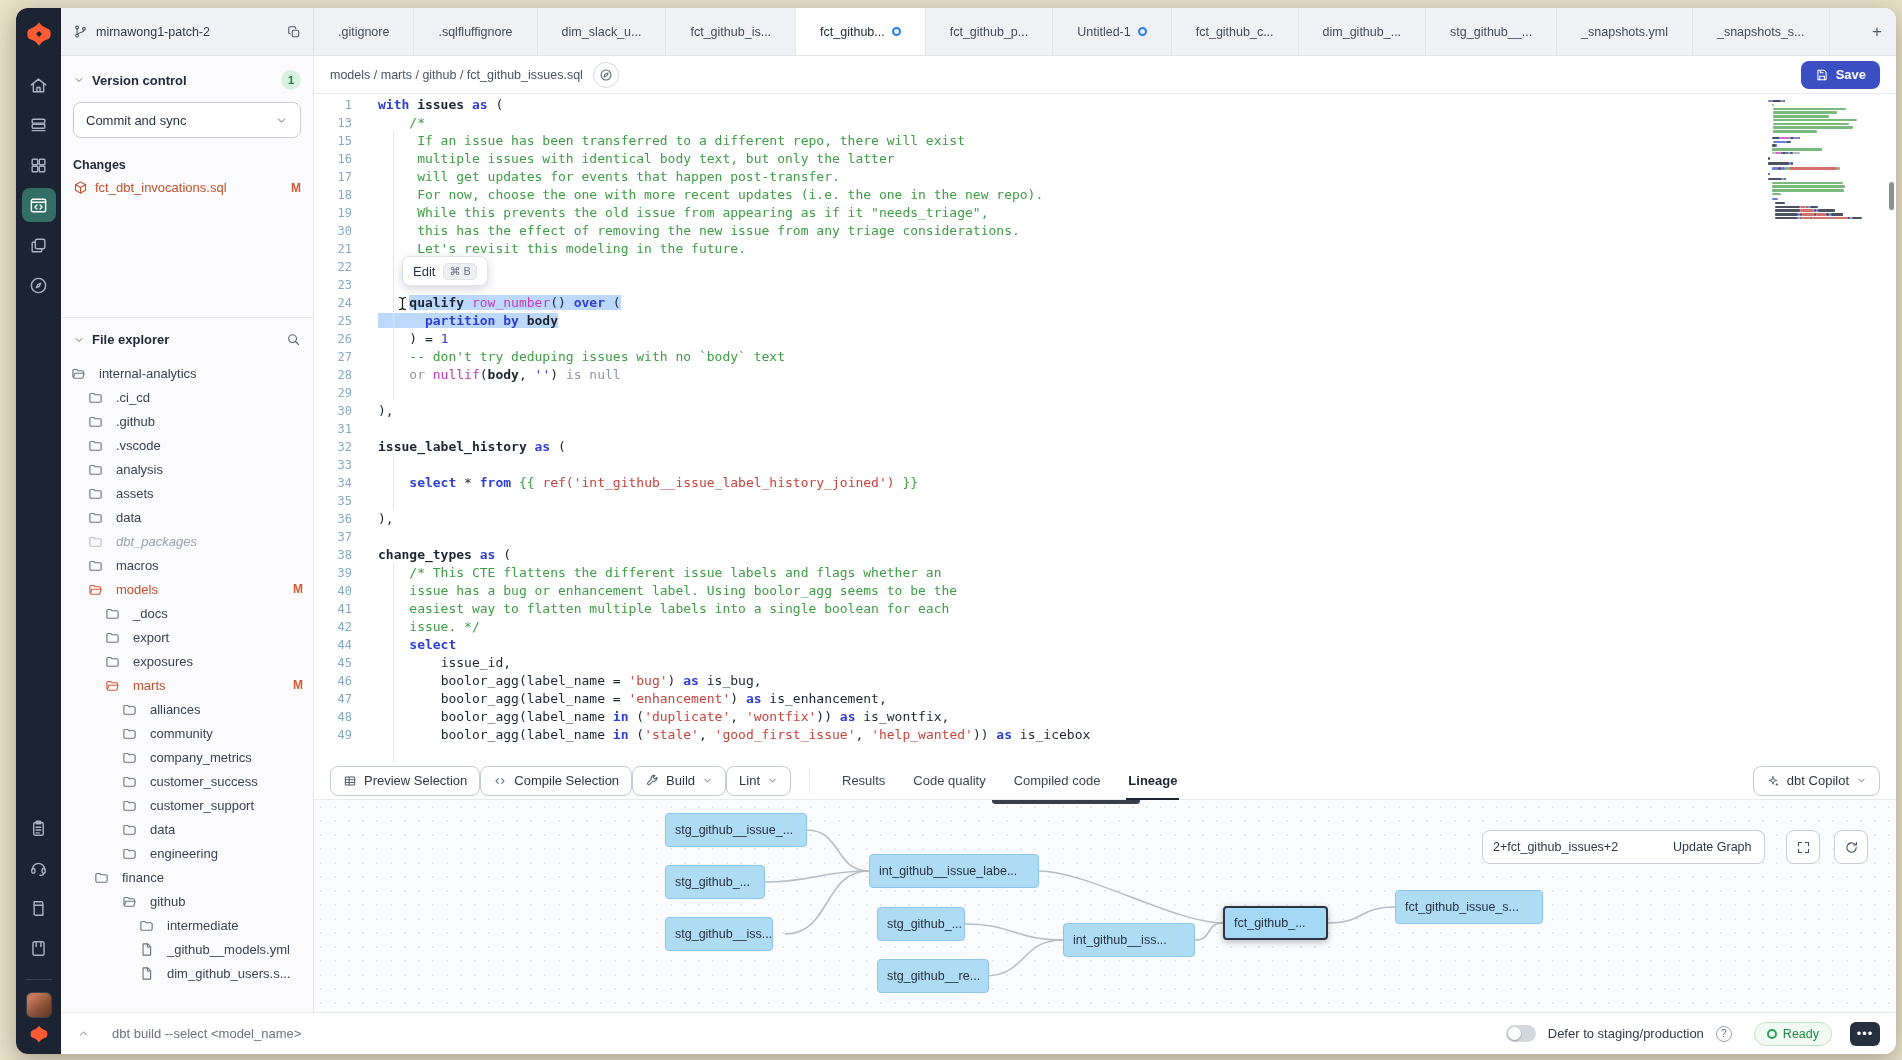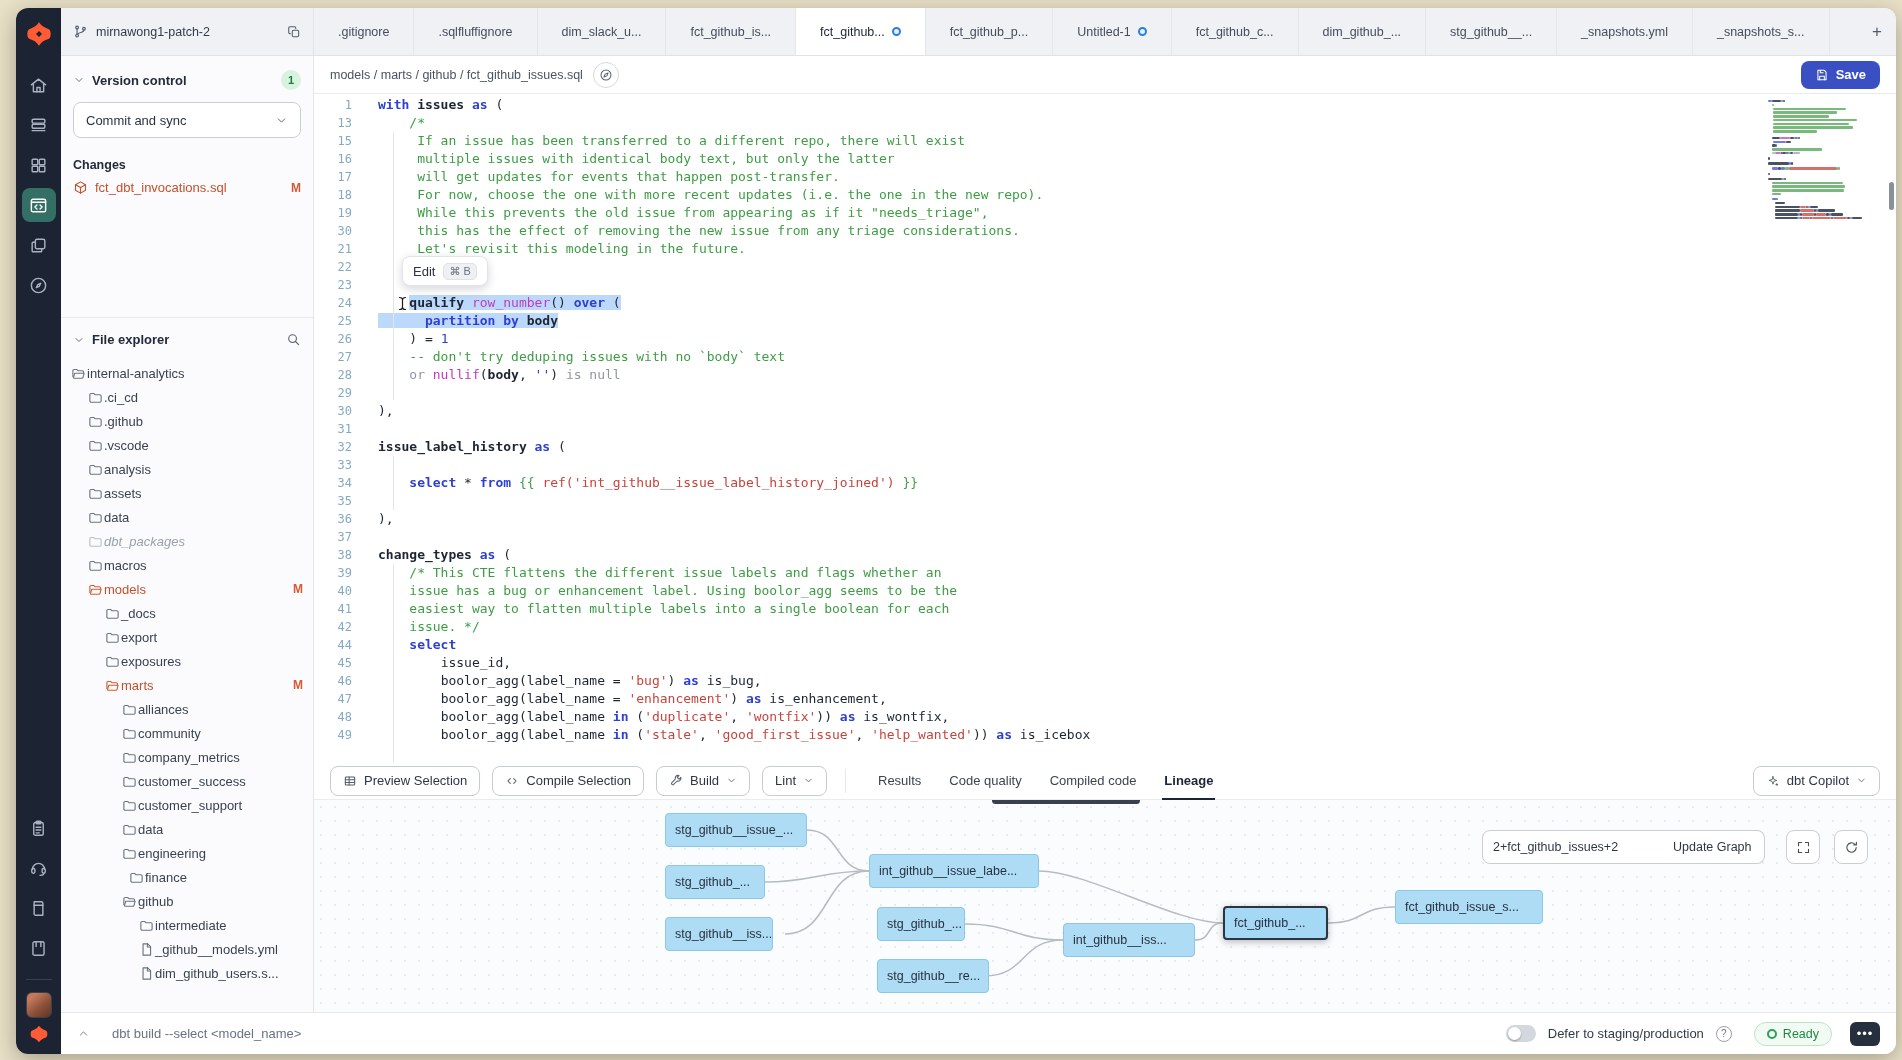--- a/index.html
+++ b/index.html
@@ -52,21 +52,21 @@
   .commit-btn { margin:4px 12px 12px; height:36px; border:1px solid #c9ced6; border-radius:8px;
                 background:#fff; display:flex; align-items:center; padding:0 12px; color:#2a3342; }
   .commit-btn .ic { width:13px; height:13px; margin-left:auto; color:#5b6472; }
   .changes-label { padding:8px 12px 4px; font-weight:bold; font-size:12.5px; color:#232b3a; }
   .change-item { display:flex; align-items:center; gap:7px; padding:4px 12px; color:#c4502b; }
   .change-item .ic { width:15px; height:15px; color:#c4502b; }
   .m-badge { margin-left:auto; color:#d35a33; font-weight:bold; font-size:12px; }
   .panel-divider { height:1px; background:#e8eaee; margin-top:118px; }
   .fe-head .search-ic { margin-left:auto; width:15px; height:15px; color:#5b6472; }
   .tree { padding:6px 0 0; }
-  .tree-row { height:24px; display:flex; align-items:center; gap:1px; padding-right:10px;
+  .tree-row { height:24px; display:flex; align-items:center; gap:13px; padding-right:10px;
               color:#3a4251; white-space:nowrap; position:relative; }
   .tree-row .ic { width:15px; height:15px; color:#6b7480; flex:0 0 15px; }
   .tree-row.modified { color:#c4502b; }
   .tree-row.modified .ic { color:#d35a33; }
   .tree-row.muted { color:#9aa1ab; font-style:italic; }
   .tree-row.muted .ic { color:#b9bfc7; }
   .tree-row .m-badge { position:absolute; right:10px; }
 
   
   .main { position:absolute; left:298px; top:48px; right:0; bottom:42px; background:#fff; }
@@ -547,21 +547,21 @@
           <span>data</span>
         </div>
         <div class="tree-row" style="padding-left: 61px;">
           <span class="ic">
             <svg viewBox="0 0 24 24" fill="none" stroke="currentColor" stroke-width="1.8" stroke-linecap="round" stroke-linejoin="round">
               <path d="M3 7.5a2 2 0 0 1 2-2h4l2 2h8a2 2 0 0 1 2 2v8a2 2 0 0 1-2 2H5a2 2 0 0 1-2-2z"></path>
             </svg>
           </span>
           <span>engineering</span>
         </div>
-        <div class="tree-row" style="padding-left: 68px;">
+        <div class="tree-row" style="padding-left: 33px;">
           <span class="ic">
             <svg viewBox="0 0 24 24" fill="none" stroke="currentColor" stroke-width="1.8" stroke-linecap="round" stroke-linejoin="round">
               <path d="M3 7.5a2 2 0 0 1 2-2h4l2 2h8a2 2 0 0 1 2 2v8a2 2 0 0 1-2 2H5a2 2 0 0 1-2-2z"></path>
             </svg>
           </span>
           <span>finance</span>
         </div>
         <div class="tree-row" style="padding-left: 61px;">
           <span class="ic">
             <svg viewBox="0 0 24 24" fill="none" stroke="currentColor" stroke-width="1.8" stroke-linecap="round" stroke-linejoin="round">
@@ -928,21 +928,21 @@
             <span class="mm-seg" style="width: 13.65px; background: rgb(212, 112, 106);"></span>
             <span class="mm-seg" style="width: 3.15px; background: rgb(74, 81, 96);"></span>
             <span class="mm-seg" style="width: 2.1px; background: rgb(109, 124, 223);"></span>
             <span class="mm-seg" style="width: 10.5px; background: rgb(74, 81, 96);"></span>
           </div>
         </div>
       <div class="scroll-thumb"></div>
     </div>
 
     <div class="toolbar">
-      <span id="tb-buttons" style="display:flex;gap:12px">
+      <span id="tb-buttons" style="display:flex;gap:0">
           <div class="tbtn">
             <span class="ic">
               <svg viewBox="0 0 24 24" fill="none" stroke="currentColor" stroke-width="1.8" stroke-linecap="round" stroke-linejoin="round">
                 <rect x="4" y="5" width="16" height="14" rx="1.5"></rect>
                 <path d="M4 10h16M4 14.5h16M10.5 5v14"></path>
               </svg>
             </span>
             <span>Preview Selection</span>
           </div>
           <div class="tbtn">

